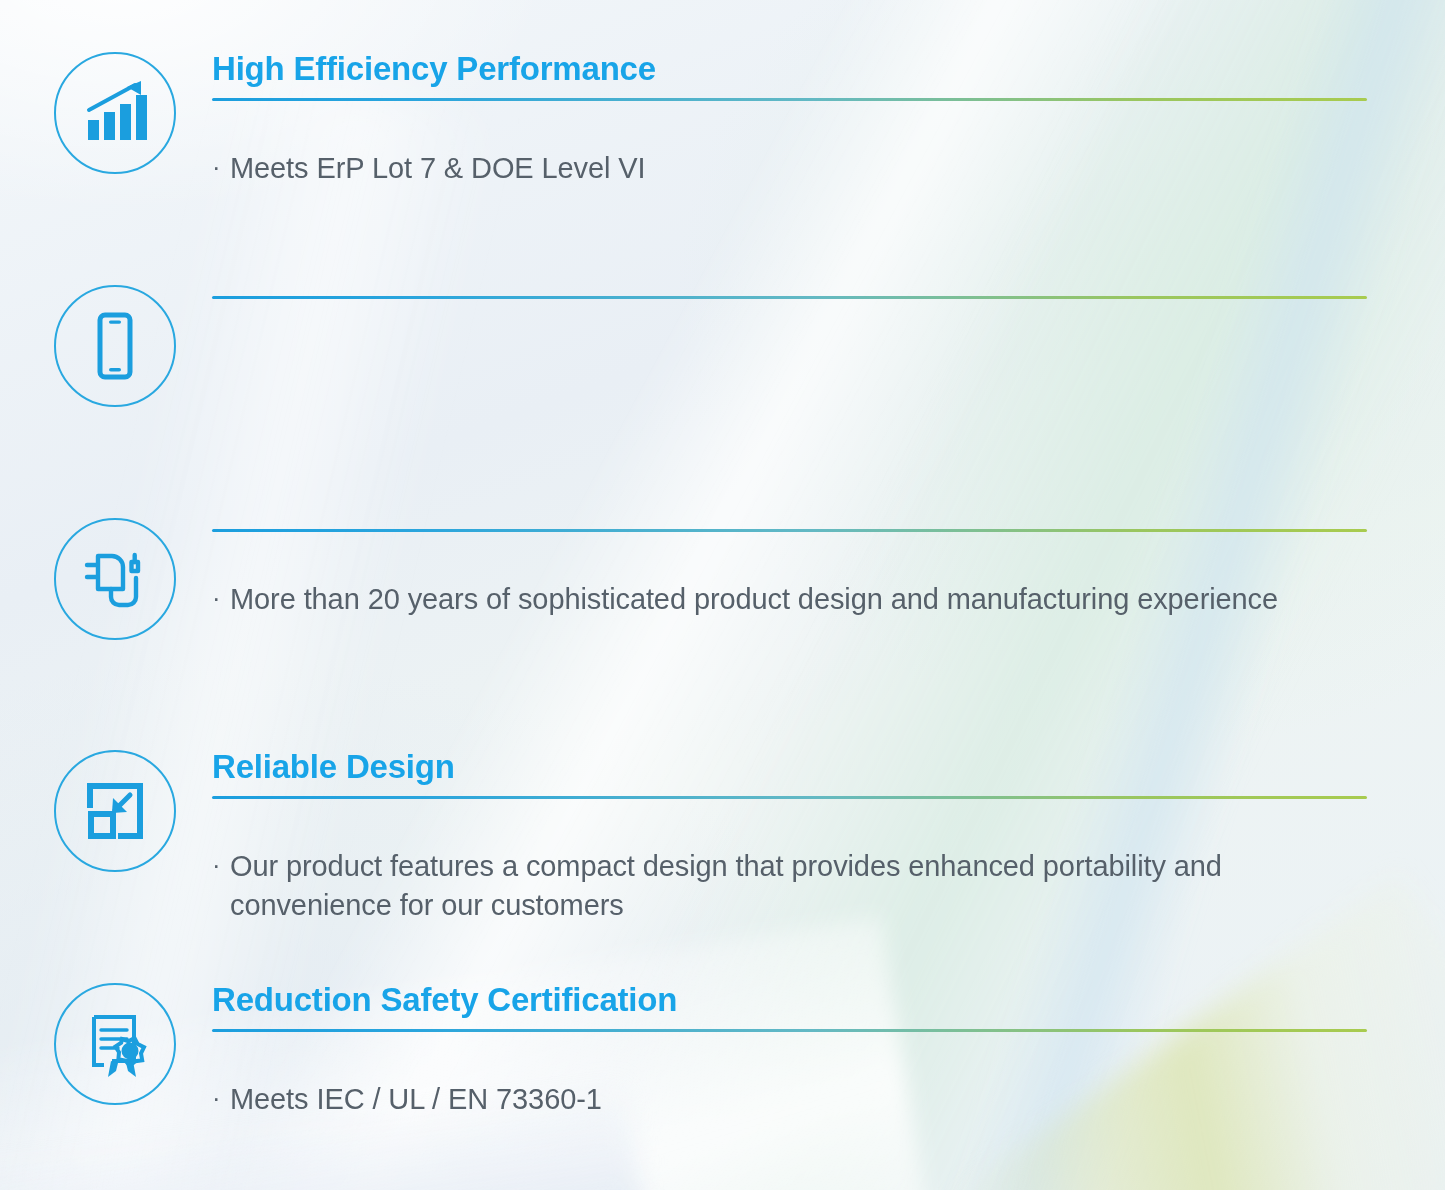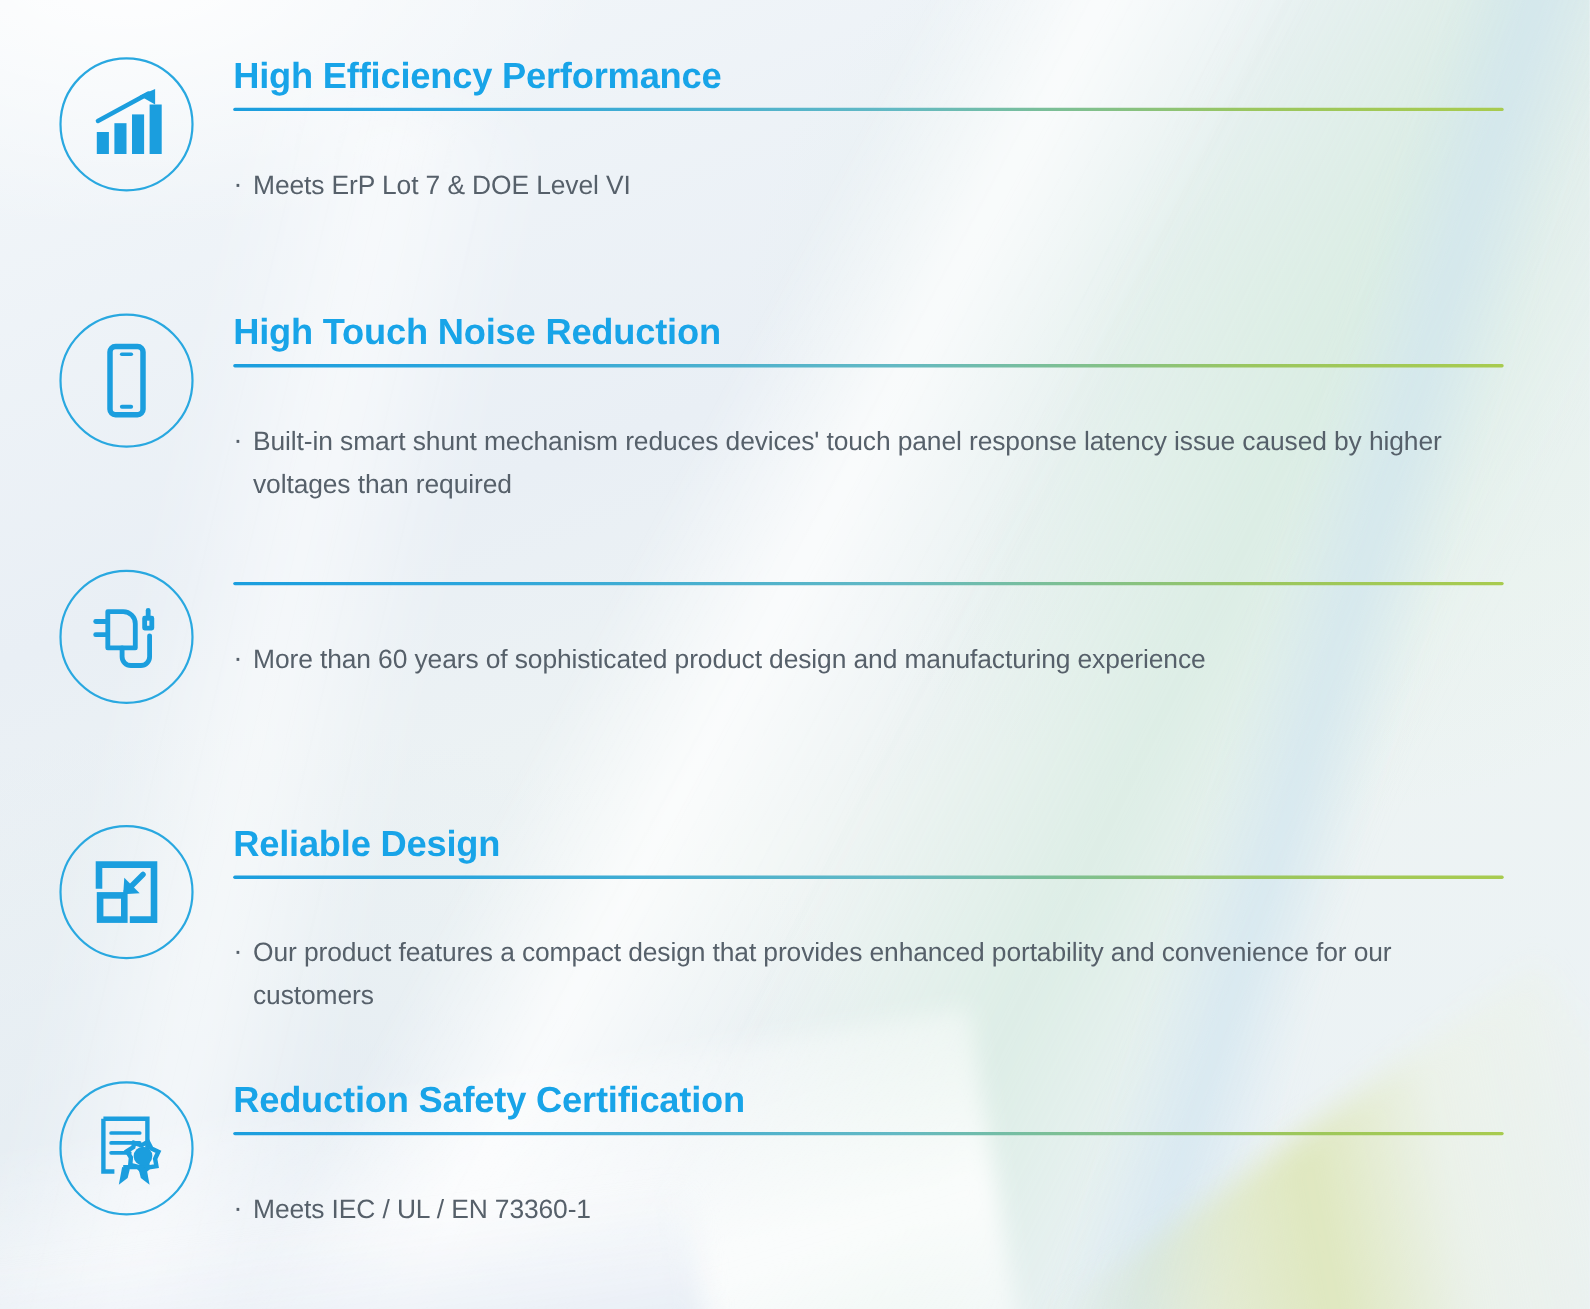--- a/index.html
+++ b/index.html
@@ -140,21 +140,21 @@
     border-radius: 2px;
     background: linear-gradient(90deg, #1b9ede 0%, #2aa5dd 18%, #63b9c4 52%, #9ac65f 80%, #a8cb4f 100%);
   }
 
   .bullets {
     margin-top: 13px;
   }
   .bullet {
     position: relative;
     padding-left: 18px;
-    font-size: 24px;
+    font-size: 29px;
     line-height: 39px;
     color: #56606a;
     letter-spacing: -0.1px;
     margin-top: 48px;
   }
   .bullet::before {
     content: "\00B7";
     position: absolute;
     left: 0;
     top: -1px;
@@ -203,46 +203,42 @@
   <div class="feature" style="top:285px;">
     <div class="icon-wrap">
       <div class="icon-circle"></div>
       <svg class="icon-glyph" viewBox="0 0 74 74">
         <rect x="22" y="6" width="30" height="62" rx="5" ry="5" fill="none" stroke="#1b9ede" stroke-width="5"></rect>
         <rect x="31" y="11.5" width="12" height="3.2" rx="1.6" fill="#1b9ede"></rect>
         <rect x="31" y="59" width="12" height="3.6" rx="1.8" fill="#1b9ede"></rect>
       </svg>
     </div>
     <div class="body-col">
-      <div class="f-title">High Touch Noise Reduction</div>
-      <div class="divider"></div>
-      <div class="bullets">
-        <div class="bullet">Built-in smart shunt mechanism reduces devices' touch panel response latency issue caused by higher voltages than required</div>
-      </div>
+      <div class="divider"></div>
     </div>
   </div>
 
   <div class="feature" style="top:518px;">
     <div class="icon-wrap">
       <div class="icon-circle"></div>
       <svg class="icon-glyph" viewBox="0 0 74 74">
         <g fill="none" stroke="#1b9ede" stroke-width="4.4" stroke-linejoin="round" stroke-linecap="round">
           <path d="M20 14 h14 a11 11 0 0 1 11 11 v22 h-25 z"></path>
           <line x1="9" y1="23" x2="19" y2="23"></line>
           <line x1="9" y1="35" x2="19" y2="35"></line>
           <path d="M33 47 v8 a8 8 0 0 0 8 8 h9 a8 8 0 0 0 8 -8 v-19"></path>
           <rect x="53.5" y="20" width="6.5" height="9"></rect>
           <line x1="56.7" y1="13" x2="56.7" y2="20"></line>
         </g>
       </svg>
     </div>
     <div class="body-col">
       <div class="divider"></div>
       <div class="bullets">
-        <div class="bullet">More than 60 years of sophisticated product  design and manufacturing experience</div>
+        <div class="bullet">More than 20 years of sophisticated product  design and manufacturing experience</div>
       </div>
     </div>
   </div>
 
   <div class="feature" style="top:750px;">
     <div class="icon-wrap">
       <div class="icon-circle"></div>
       <svg class="icon-glyph" viewBox="0 0 74 74">
         <g fill="none" stroke="#1b9ede" stroke-width="6">
           <path d="M12 34 V12 H62 V62 H40"></path>

